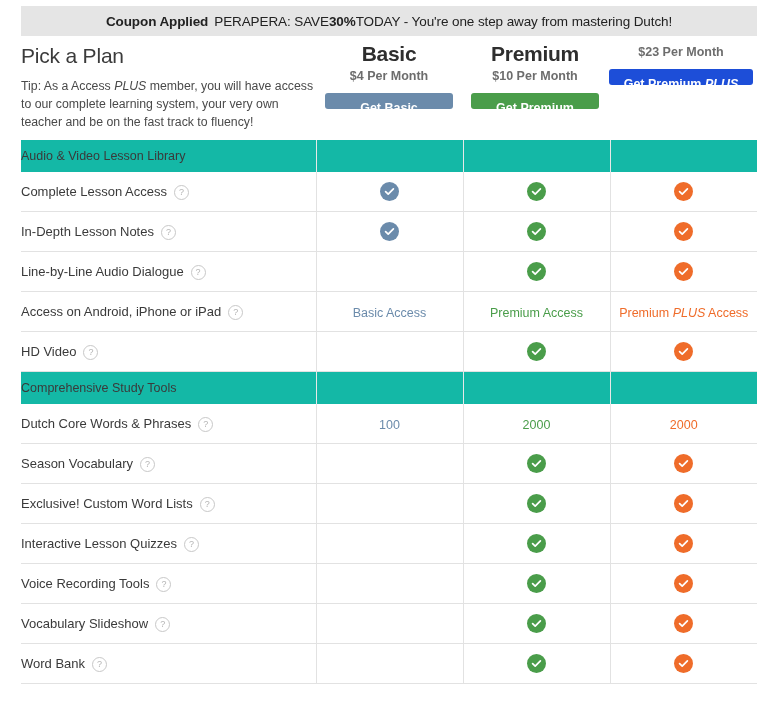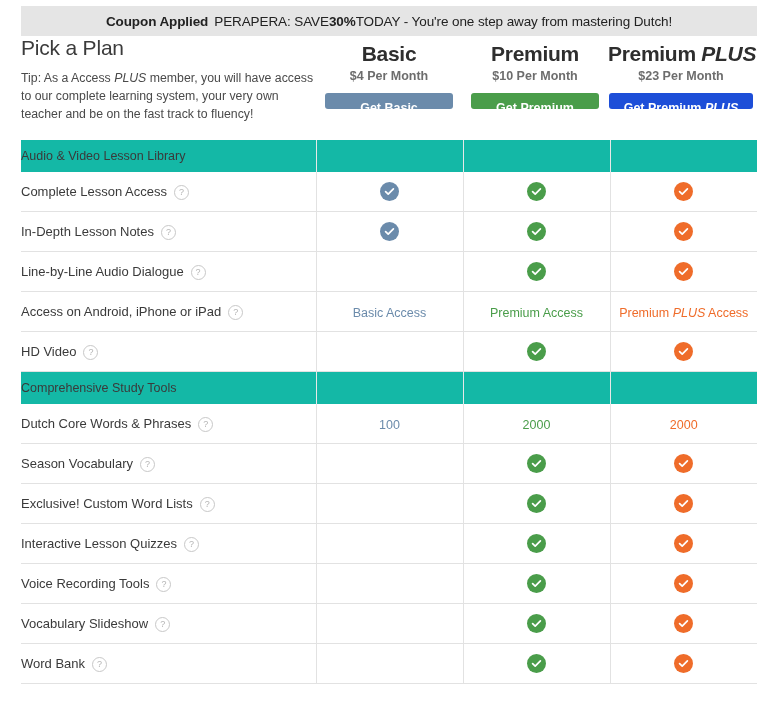--- a/index.html
+++ b/index.html
@@ -34,21 +34,21 @@
 
   
   .header {
     position: relative;
     height: 104px;
     margin: 0 21px;
   }
   .pitch {
     position: absolute;
     left: 0;
-    top: 0;
+    top: 8px;
     width: 300px;
   }
   .pitch h1 {
     margin: 0 0 9px 0;
     font-size: 21px;
     font-weight: normal;
     color: #3b3b3b;
     letter-spacing: -0.2px;
   }
   .pitch p {
@@ -214,21 +214,20 @@
       <button class="plan-cta cta-basic"><span>Get Basic</span><i></i></button>
     </div>
 
     <div class="plan">
       <div class="plan-name"><span>Premium</span><i></i></div>
       <div class="plan-price">$10 Per Month</div>
       <button class="plan-cta cta-premium"><span>Get Premium</span><i></i></button>
     </div>
 
     <div class="plan">
-      <div class="plan-name"><span>Premium </span><i>PLUS</i></div>
       <div class="plan-price">$23 Per Month</div>
       <button class="plan-cta cta-plus"><span>Get Premium </span><i>PLUS</i></button>
     </div>
 
   </div>
 </div>
 
 <table class="table">
   <colgroup>
     <col class="c-feature">

